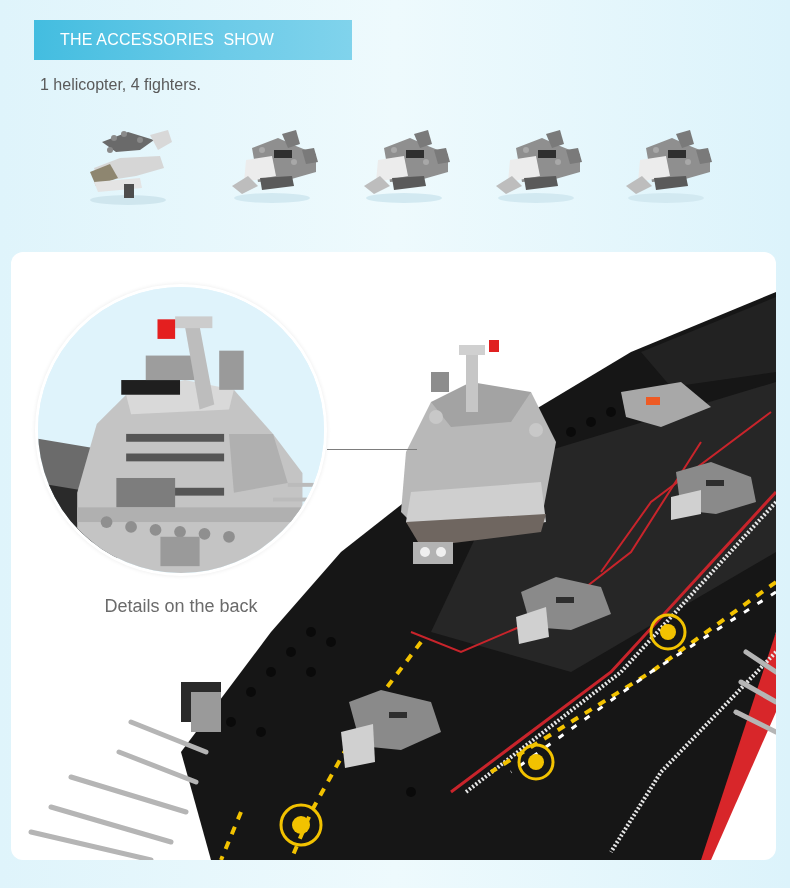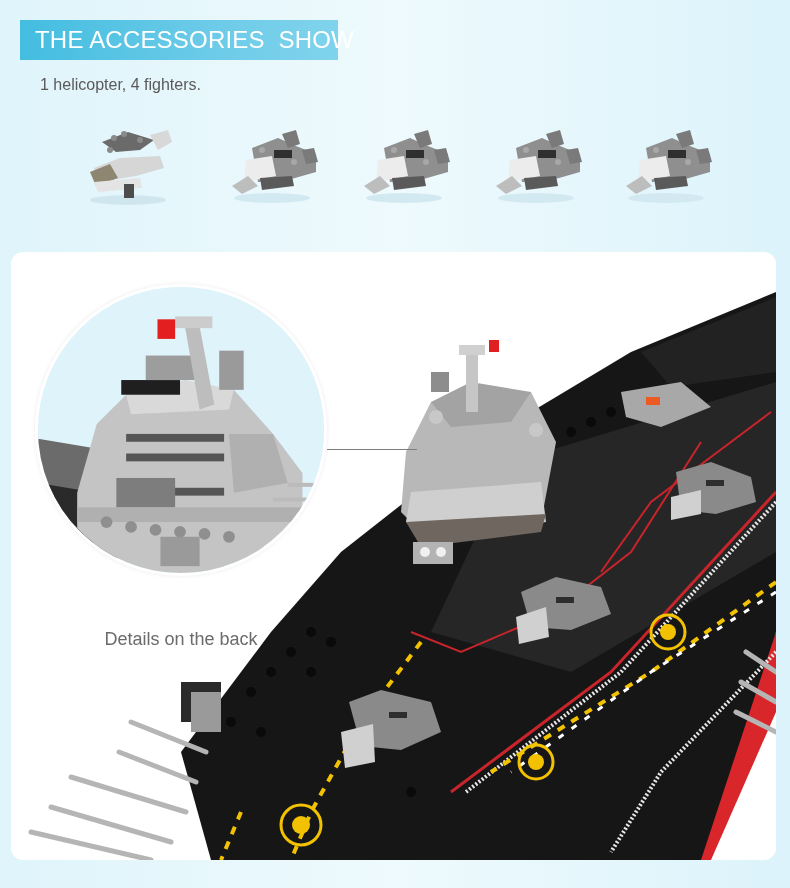--- a/index.html
+++ b/index.html
@@ -3,24 +3,24 @@
 <meta charset="utf-8">
 <style>
   * { box-sizing: border-box; margin: 0; padding: 0; }
   html, body { width: 790px; height: 888px; overflow: hidden; }
   body {
     font-family: "Liberation Sans", sans-serif;
     background: linear-gradient(90deg, #dff4fb 0%, #eefafd 50%, #dcf3fb 100%);
     position: relative;
   }
   .title-banner {
-    position: absolute; left: 20px; top: 20px; width: 318px; height: 40px;
+    position: absolute; left: 34px; top: 20px; width: 318px; height: 40px;
     background: linear-gradient(90deg, #43bde0 0%, #6ccbe8 60%, #80d3ec 100%);
-    color: #ffffff; font-size: 24px; letter-spacing: 0.2px;
-    display: flex; align-items: center; padding-left: 15px; white-space: pre;
+    color: #ffffff; font-size: 16px; letter-spacing: 0.2px;
+    display: flex; align-items: center; padding-left: 26px; white-space: pre;
   }
   .subtitle {
     position: absolute; left: 40px; top: 76px; color: #5a5a5a; font-size: 16px; text-align: center;
   }
   .accessories {
     position: absolute; left: 80px; top: 120px; width: 650px; height: 90px;
   }
   .acc { position: absolute; top: 0; width: 100px; height: 90px; }
   .acc svg { width: 100%; height: 100%; }
 
@@ -33,21 +33,21 @@
     position: absolute; left: 24px; top: 32px; width: 292px; height: 292px;
     border-radius: 50%; overflow: hidden; background: #dff3fb;
     border: 3px solid #ffffff; box-shadow: 0 0 4px rgba(0,0,0,0.08);
   }
   .detail-circle svg { width: 100%; height: 100%; }
   .callout-line {
     position: absolute; left: 316px; top: 197px; width: 90px; height: 1px; background: #7d7d7d;
   }
   .caption {
     position: absolute; left: 60px; top: 342px; width: 220px; text-align: center;
-    color: #6b6b6b; font-size: 18px; line-height: 25px; margin-top: 33px;
+    color: #6b6b6b; font-size: 18px; line-height: 25px;
   }
 </style>
 </head>
 <body>
 
 <div class="title-banner">
   <span>THE ACCESSORIES  SHOW</span>
 </div>
 <div class="subtitle">1 helicopter, 4 fighters.</div>
 

